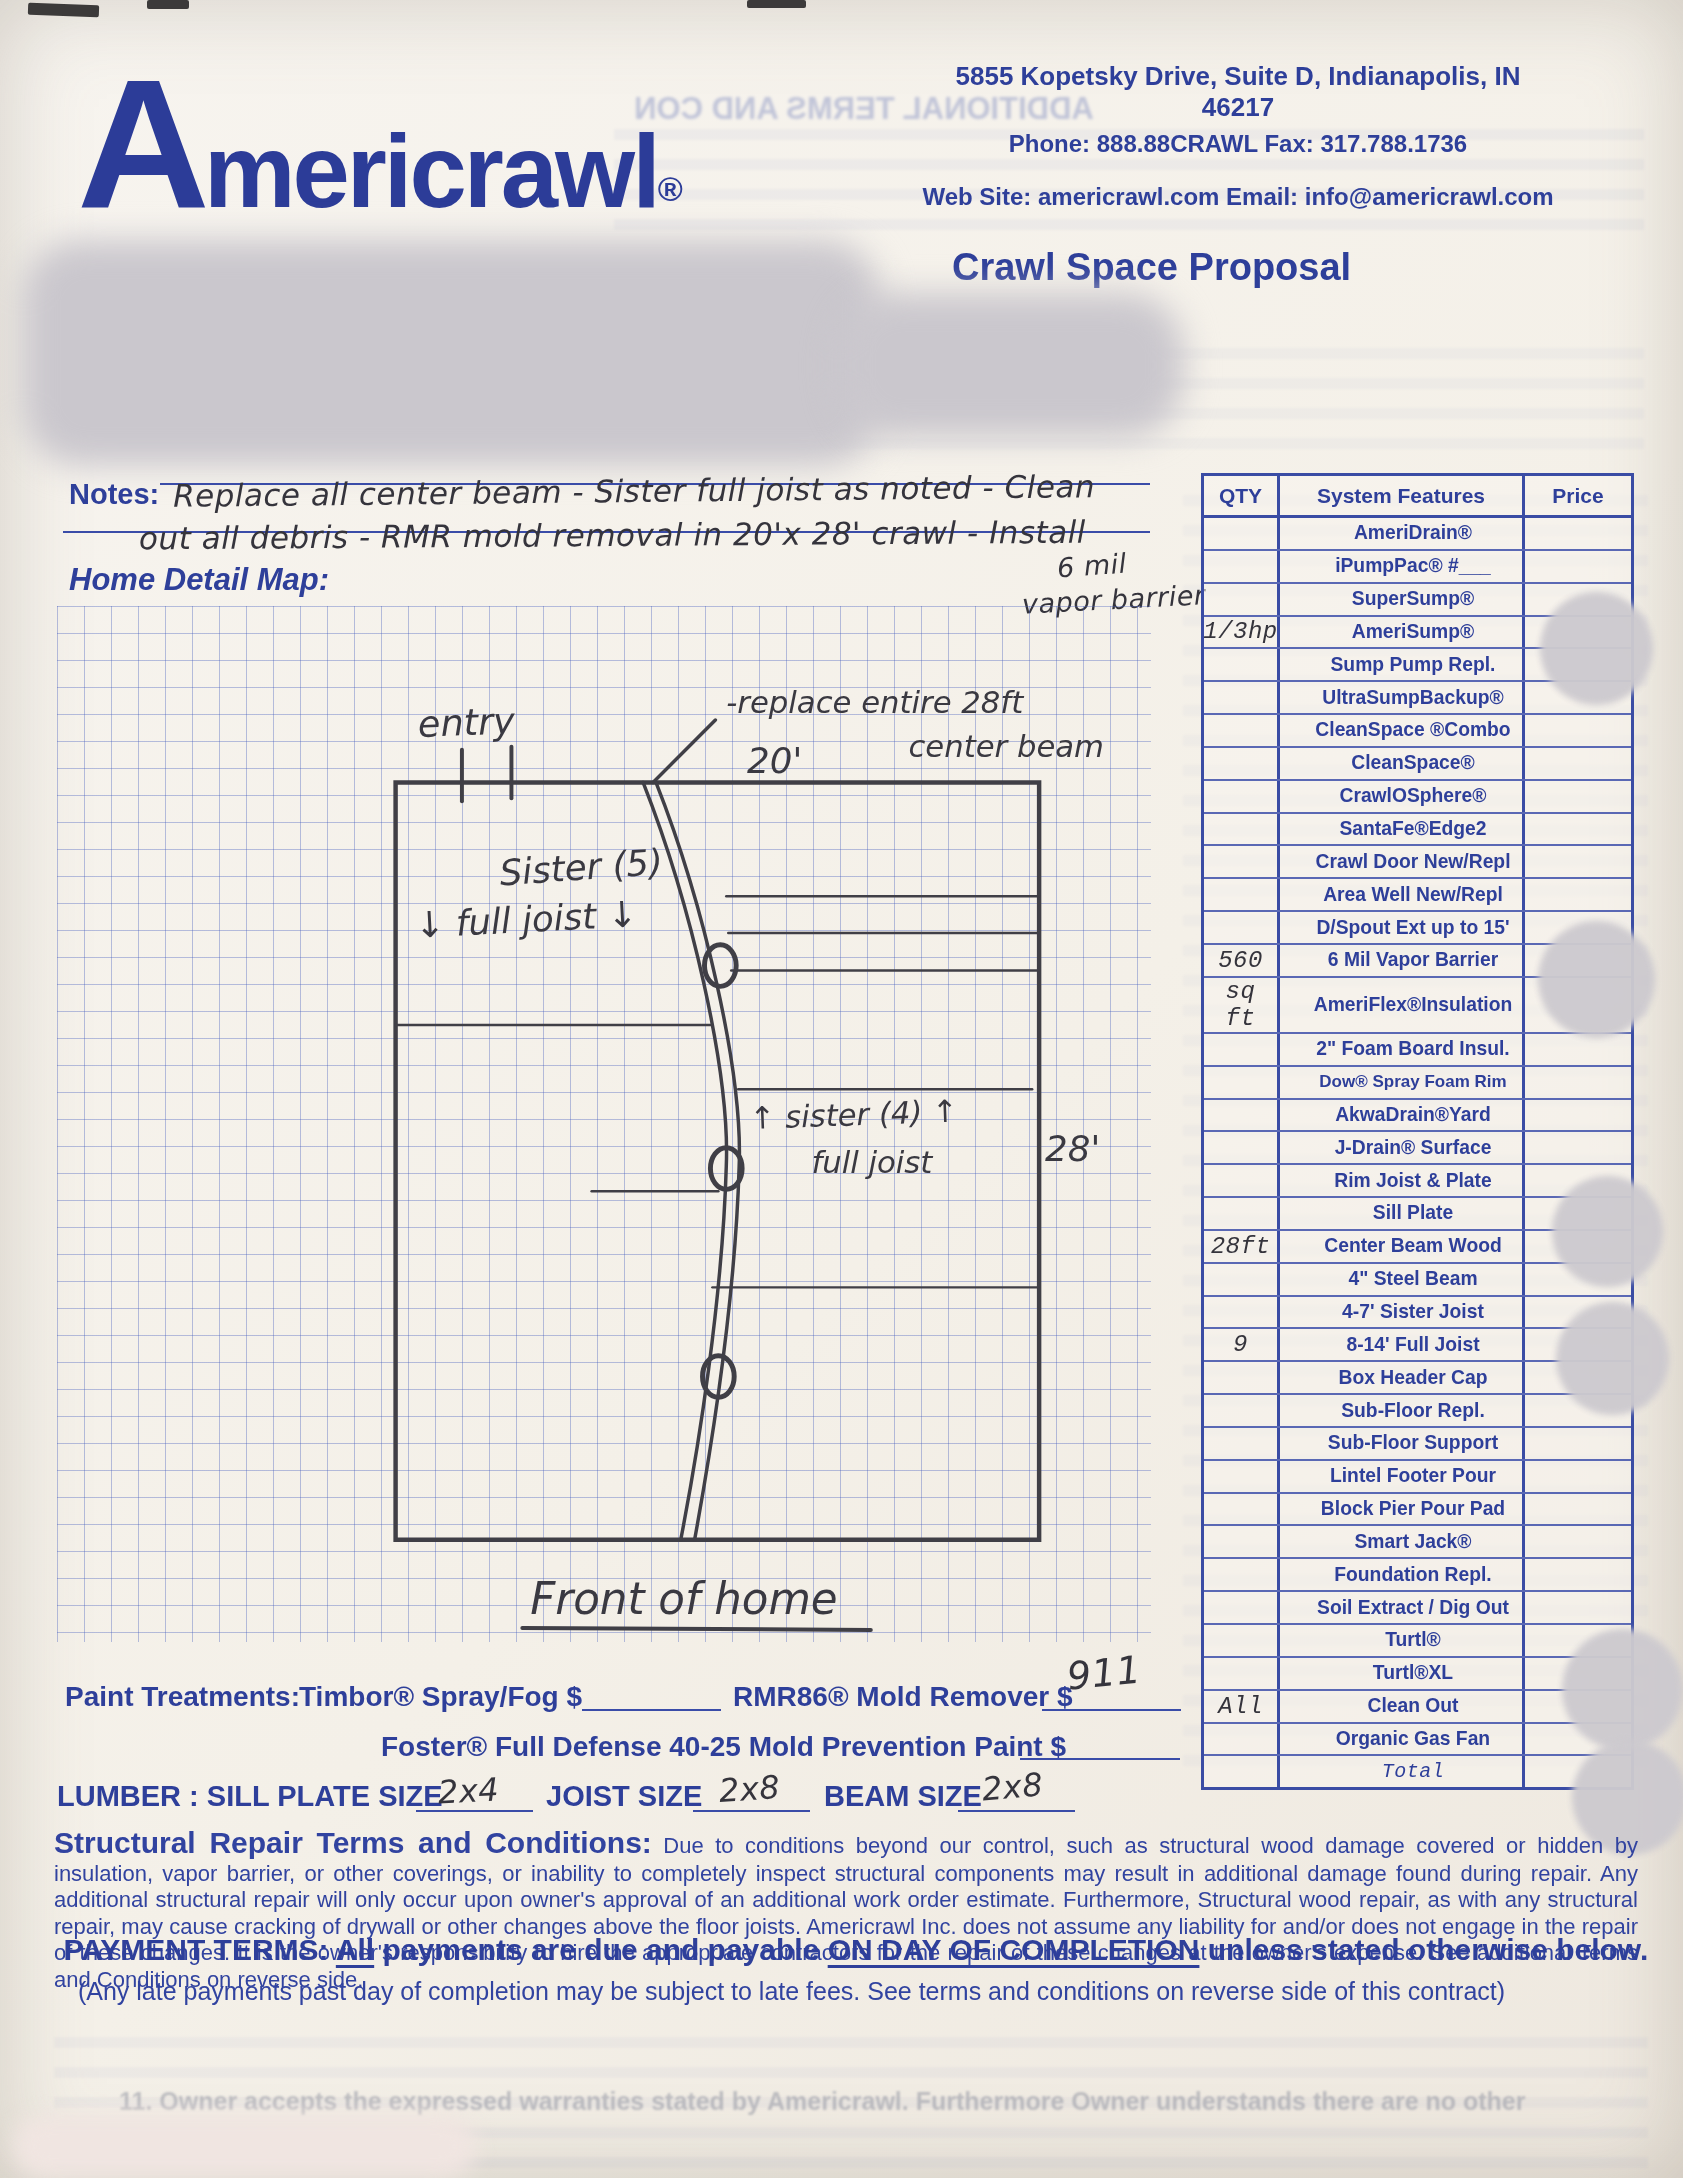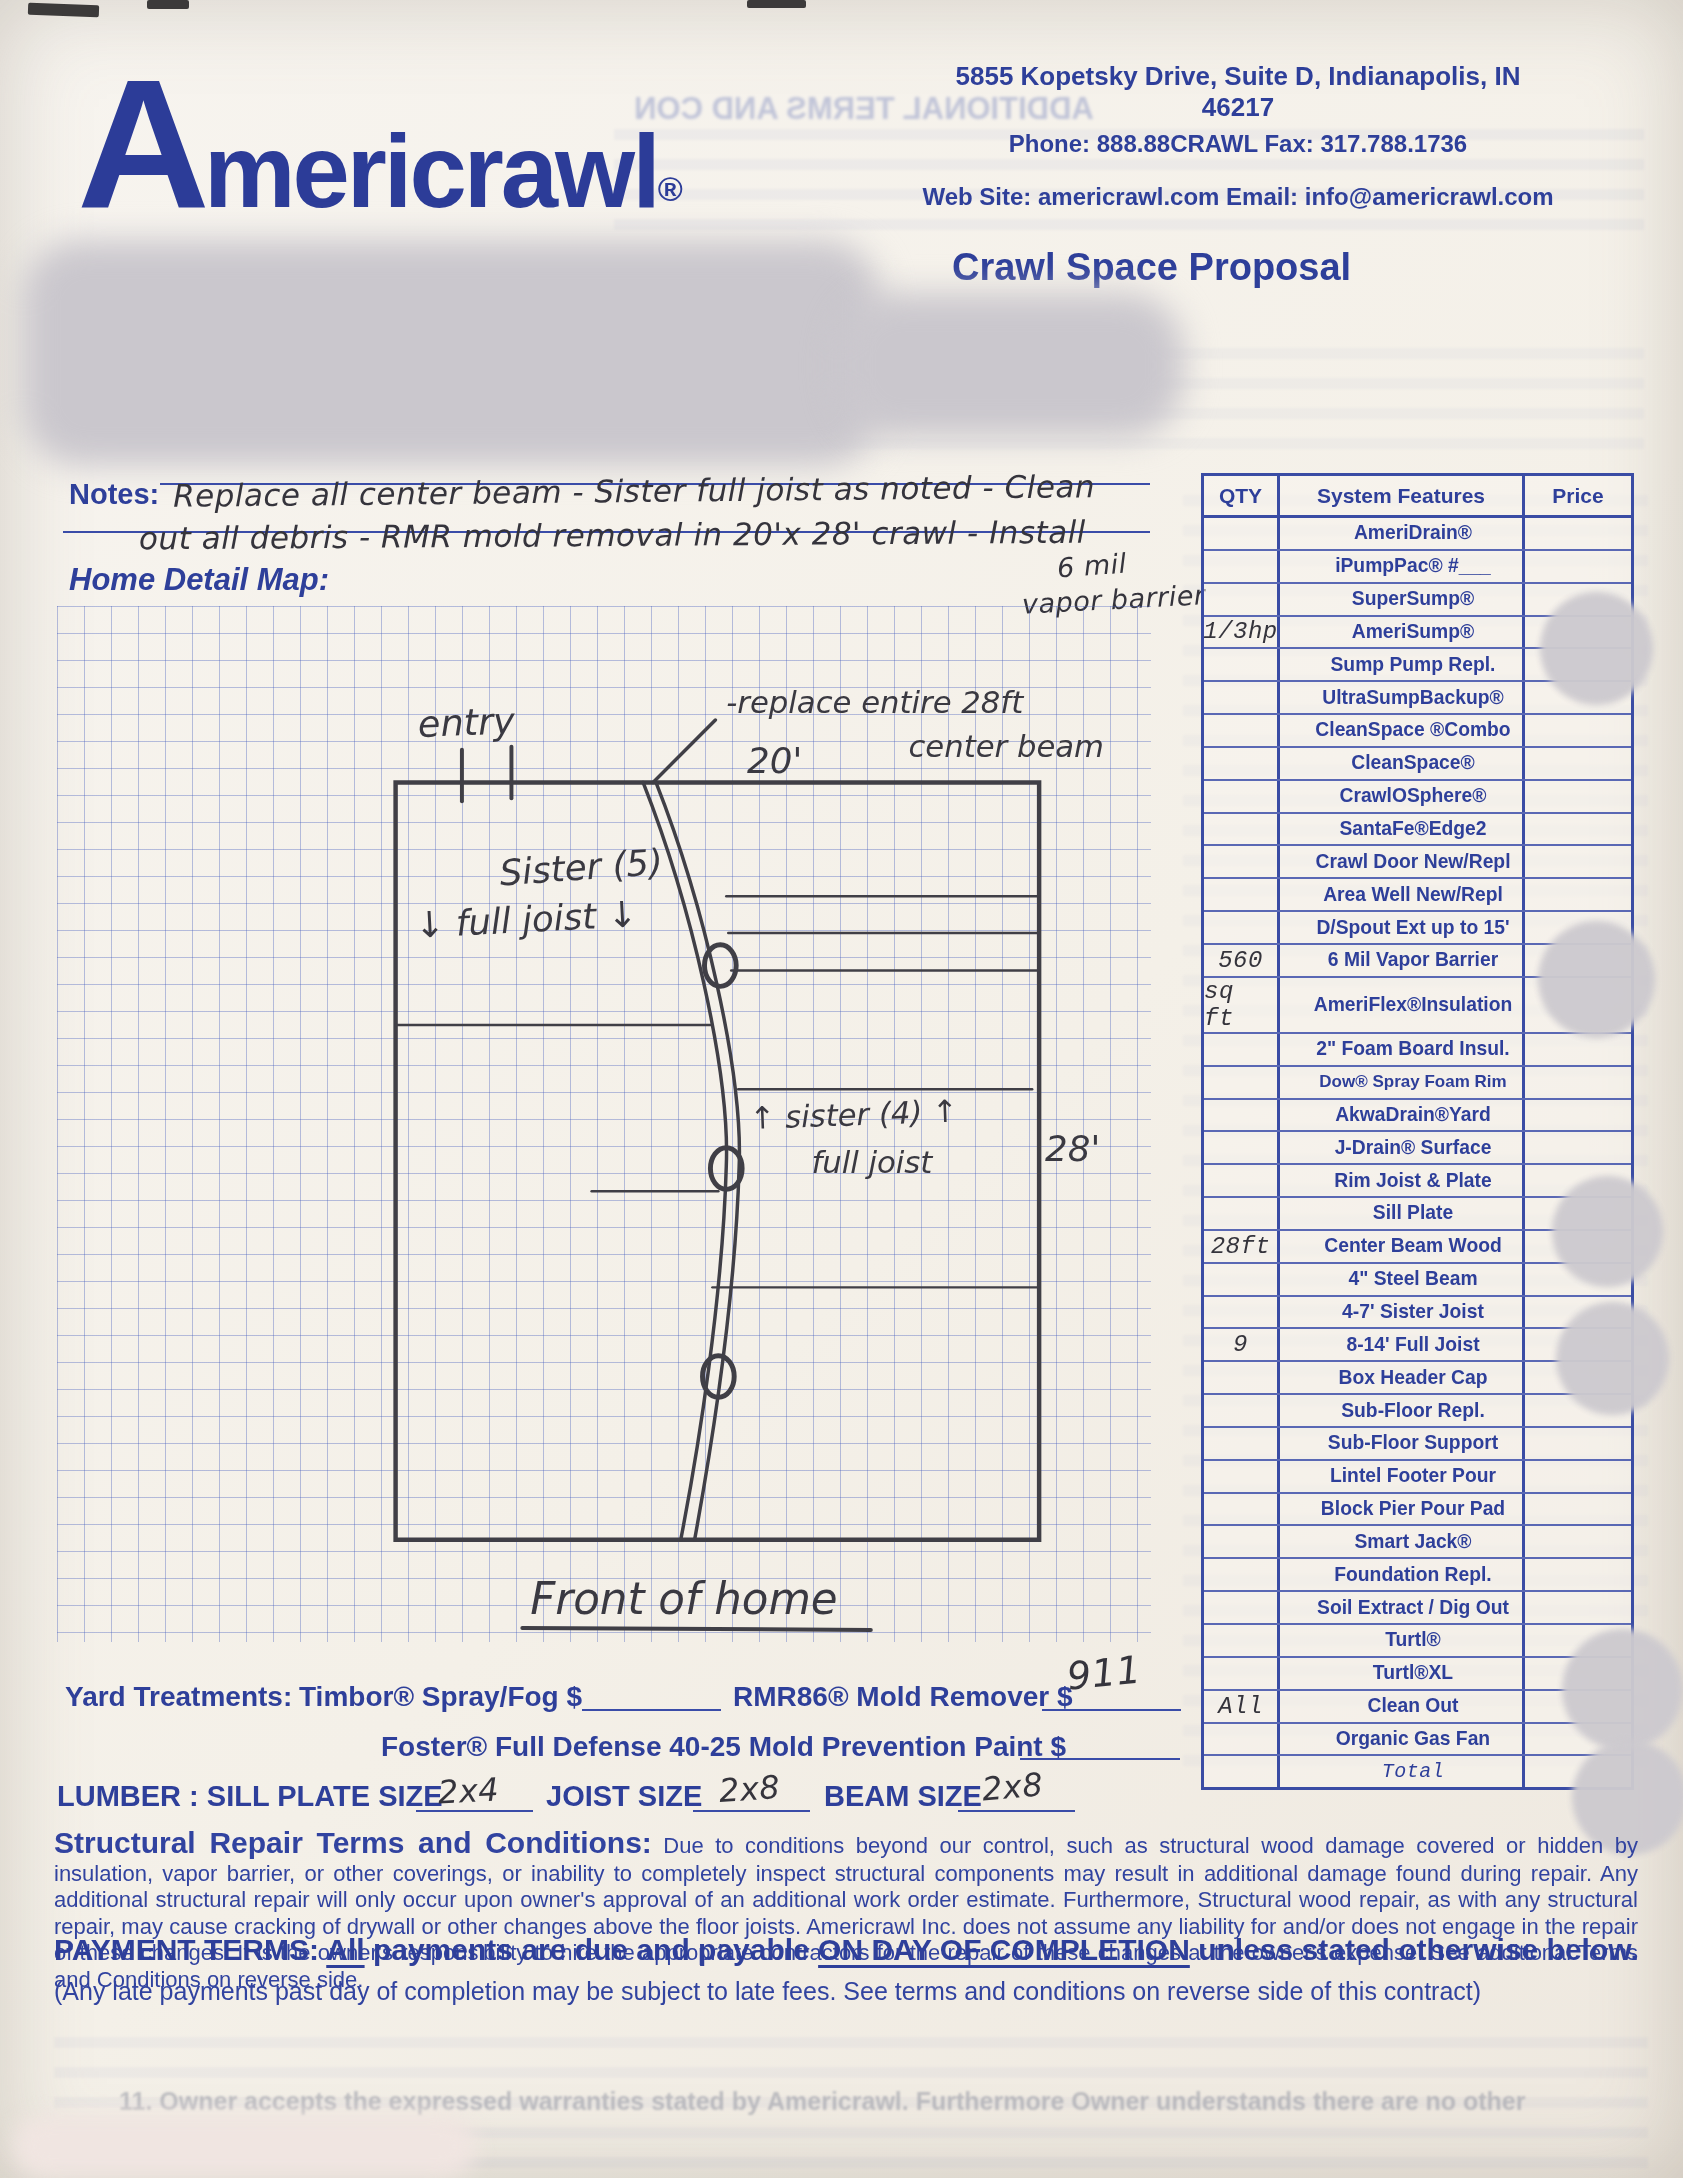--- a/index.html
+++ b/index.html
@@ -1,20 +1,20 @@
 <!DOCTYPE html>
 <html><head>
 <meta charset="utf-8">
 <style>
   html,body{margin:0;padding:0;background:#888;}
   .page{position:relative;width:1683px;height:2178px;overflow:hidden;
     background:linear-gradient(135deg,#f7f4ef 0%,#f4f0e8 55%,#eee8df 100%);
     font-family:"Liberation Sans",sans-serif;color:#32429d;
     box-shadow:inset 0 0 89px rgba(120,108,95,.28);}
-  .abs{position:absolute;}
+  .abs{position:absolute;text-align:center;}
   
   .bleed{position:absolute;pointer-events:none;opacity:.5;
     background:repeating-linear-gradient(180deg,rgba(104,118,182,.12) 0 11px,rgba(104,118,182,0) 11px 30px);
     filter:blur(1.2px);}
   .mirror{transform:scaleX(-1);filter:blur(1.4px);color:#6b7ab8;opacity:.38;font-weight:bold;white-space:nowrap;}
   .faint{color:#8b8f9d;opacity:.5;filter:blur(0.8px);white-space:nowrap;}
   .smudge{position:absolute;background:#cac7cd;border-radius:59px;filter:blur(16px);}
   .dot-redact{position:absolute;background:#cdcacf;border-radius:50%;filter:blur(3px);opacity:.96;}
   .mark{position:absolute;background:#3c3a3a;border-radius:2px;}
   
@@ -343,21 +343,21 @@
       </div>
   </div>
 
   <div class="dot-redact" style="left:1540px;top:592px;width:113px;height:113px;"></div>
   <div class="dot-redact" style="left:1538px;top:921px;width:117px;height:117px;"></div>
   <div class="dot-redact" style="left:1552px;top:1176px;width:111px;height:111px;"></div>
   <div class="dot-redact" style="left:1556px;top:1302px;width:113px;height:113px;"></div>
   <div class="dot-redact" style="left:1562px;top:1629px;width:121px;height:121px;"></div>
   <div class="dot-redact" style="left:1572px;top:1740px;width:115px;height:115px;"></div>
 
-  <div class="lbl" style="left:65px;top:1681px;font-size:28px;">Yard Treatments:</div>
+  <div class="lbl" style="left:65px;top:1681px;font-size:28px;">Paint Treatments:</div>
   <div class="lbl" style="left:299px;top:1681px;font-size:28px;">Timbor® Spray/Fog $</div>
   <div class="rule" style="left:582px;top:1709px;width:139px;"></div>
   <div class="lbl" style="left:733px;top:1681px;font-size:28px;">RMR86® Mold Remover $</div>
   <div class="rule" style="left:1042px;top:1709px;width:139px;"></div>
   <div class="hw" style="left:1067px;top:1651px;font-size:38px;transform:rotate(-6deg);">911</div>
   <div class="lbl" style="left:381px;top:1731px;font-size:28px;">Foster® Full Defense 40-25 Mold Prevention Paint $</div>
   <div class="rule" style="left:1020px;top:1758px;width:160px;"></div>
 
   <div class="lbl" style="left:57px;top:1780px;font-size:29px;">LUMBER : SILL PLATE SIZE</div>
   <div class="rule" style="left:416px;top:1810px;width:117px;"></div>

